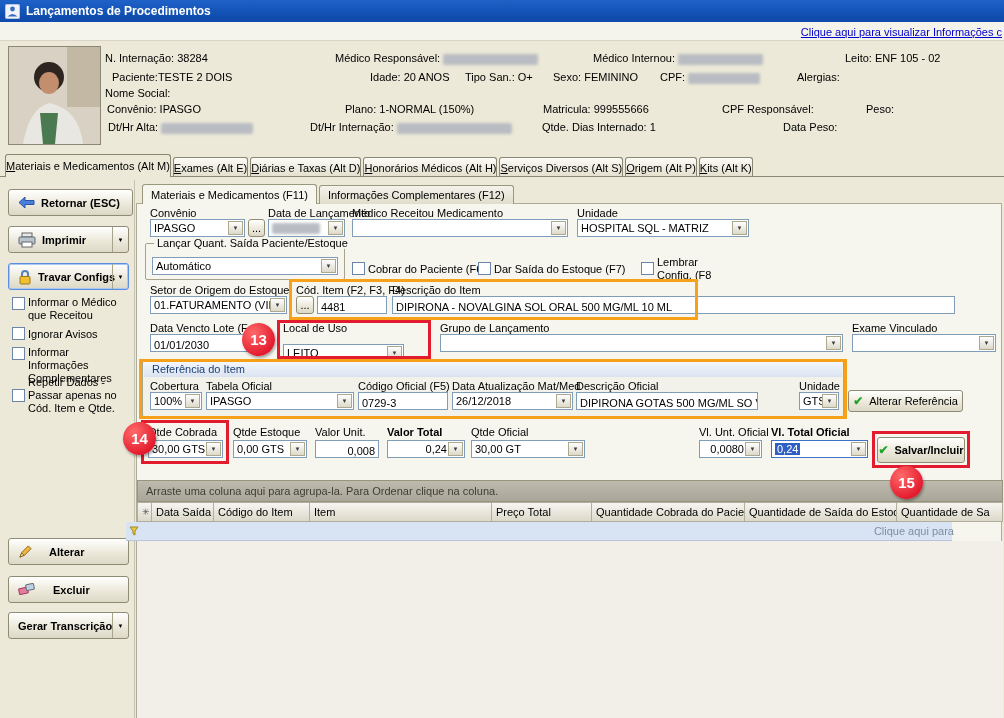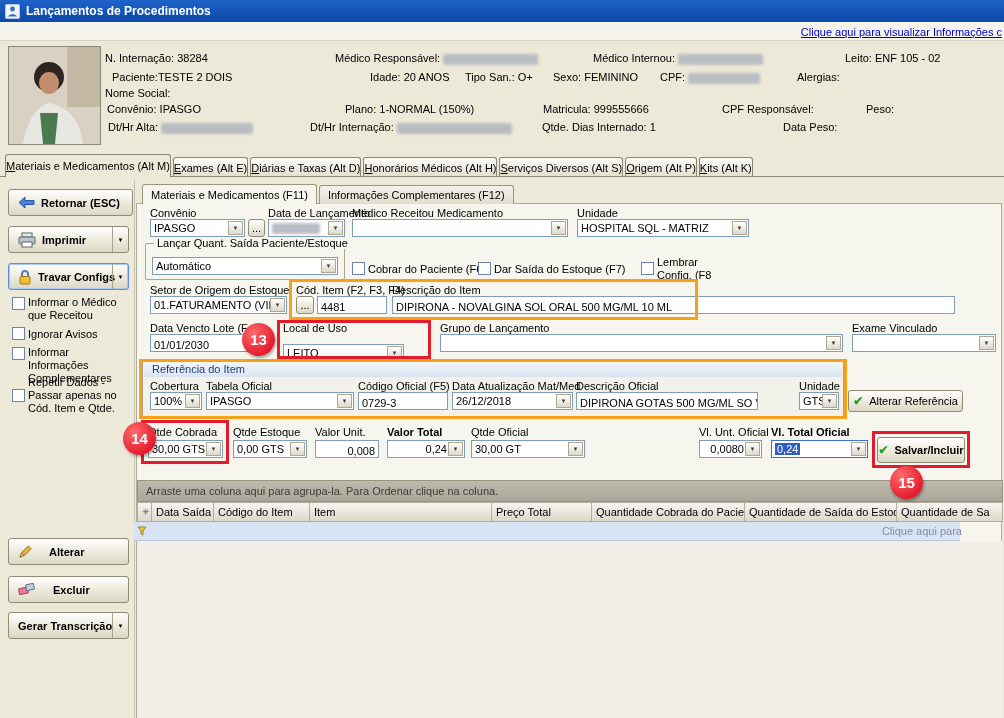--- a/index.html
+++ b/index.html
@@ -424,21 +424,21 @@
   <div class="ghc" style="width:153px">
       <span>Quantidade Cobrada do Paciente</span>
     </div>
   <div class="ghc" style="width:152px">
       <span>Quantidade de Saída do Estoque</span>
     </div>
   <div class="ghc" style="width:106px">
       <span>Quantidade de Sa</span>
     </div>
 </div>
-<div class="frow" style="left:134px;top:522px;width:826px;height:19px">
+<div class="frow" style="left:126px;top:522px;width:826px;height:19px">
   <span class="ico">
       <svg width="10" height="10" viewBox="0 0 10 10">
         <path d="M1 1 H9 L6 5 V9 L4 8 V5 Z" fill="#e8c83a" stroke="#9a8a2a"></path>
       </svg>
     </span>
   <span class="fhint">Clique aqui para</span>
 </div>
 <div class="gbody" style="left:137px;top:541px;width:866px;height:177px"></div>
 
 <div class="ann orange" style="left:289px;top:279px;width:409px;height:41px"></div>

